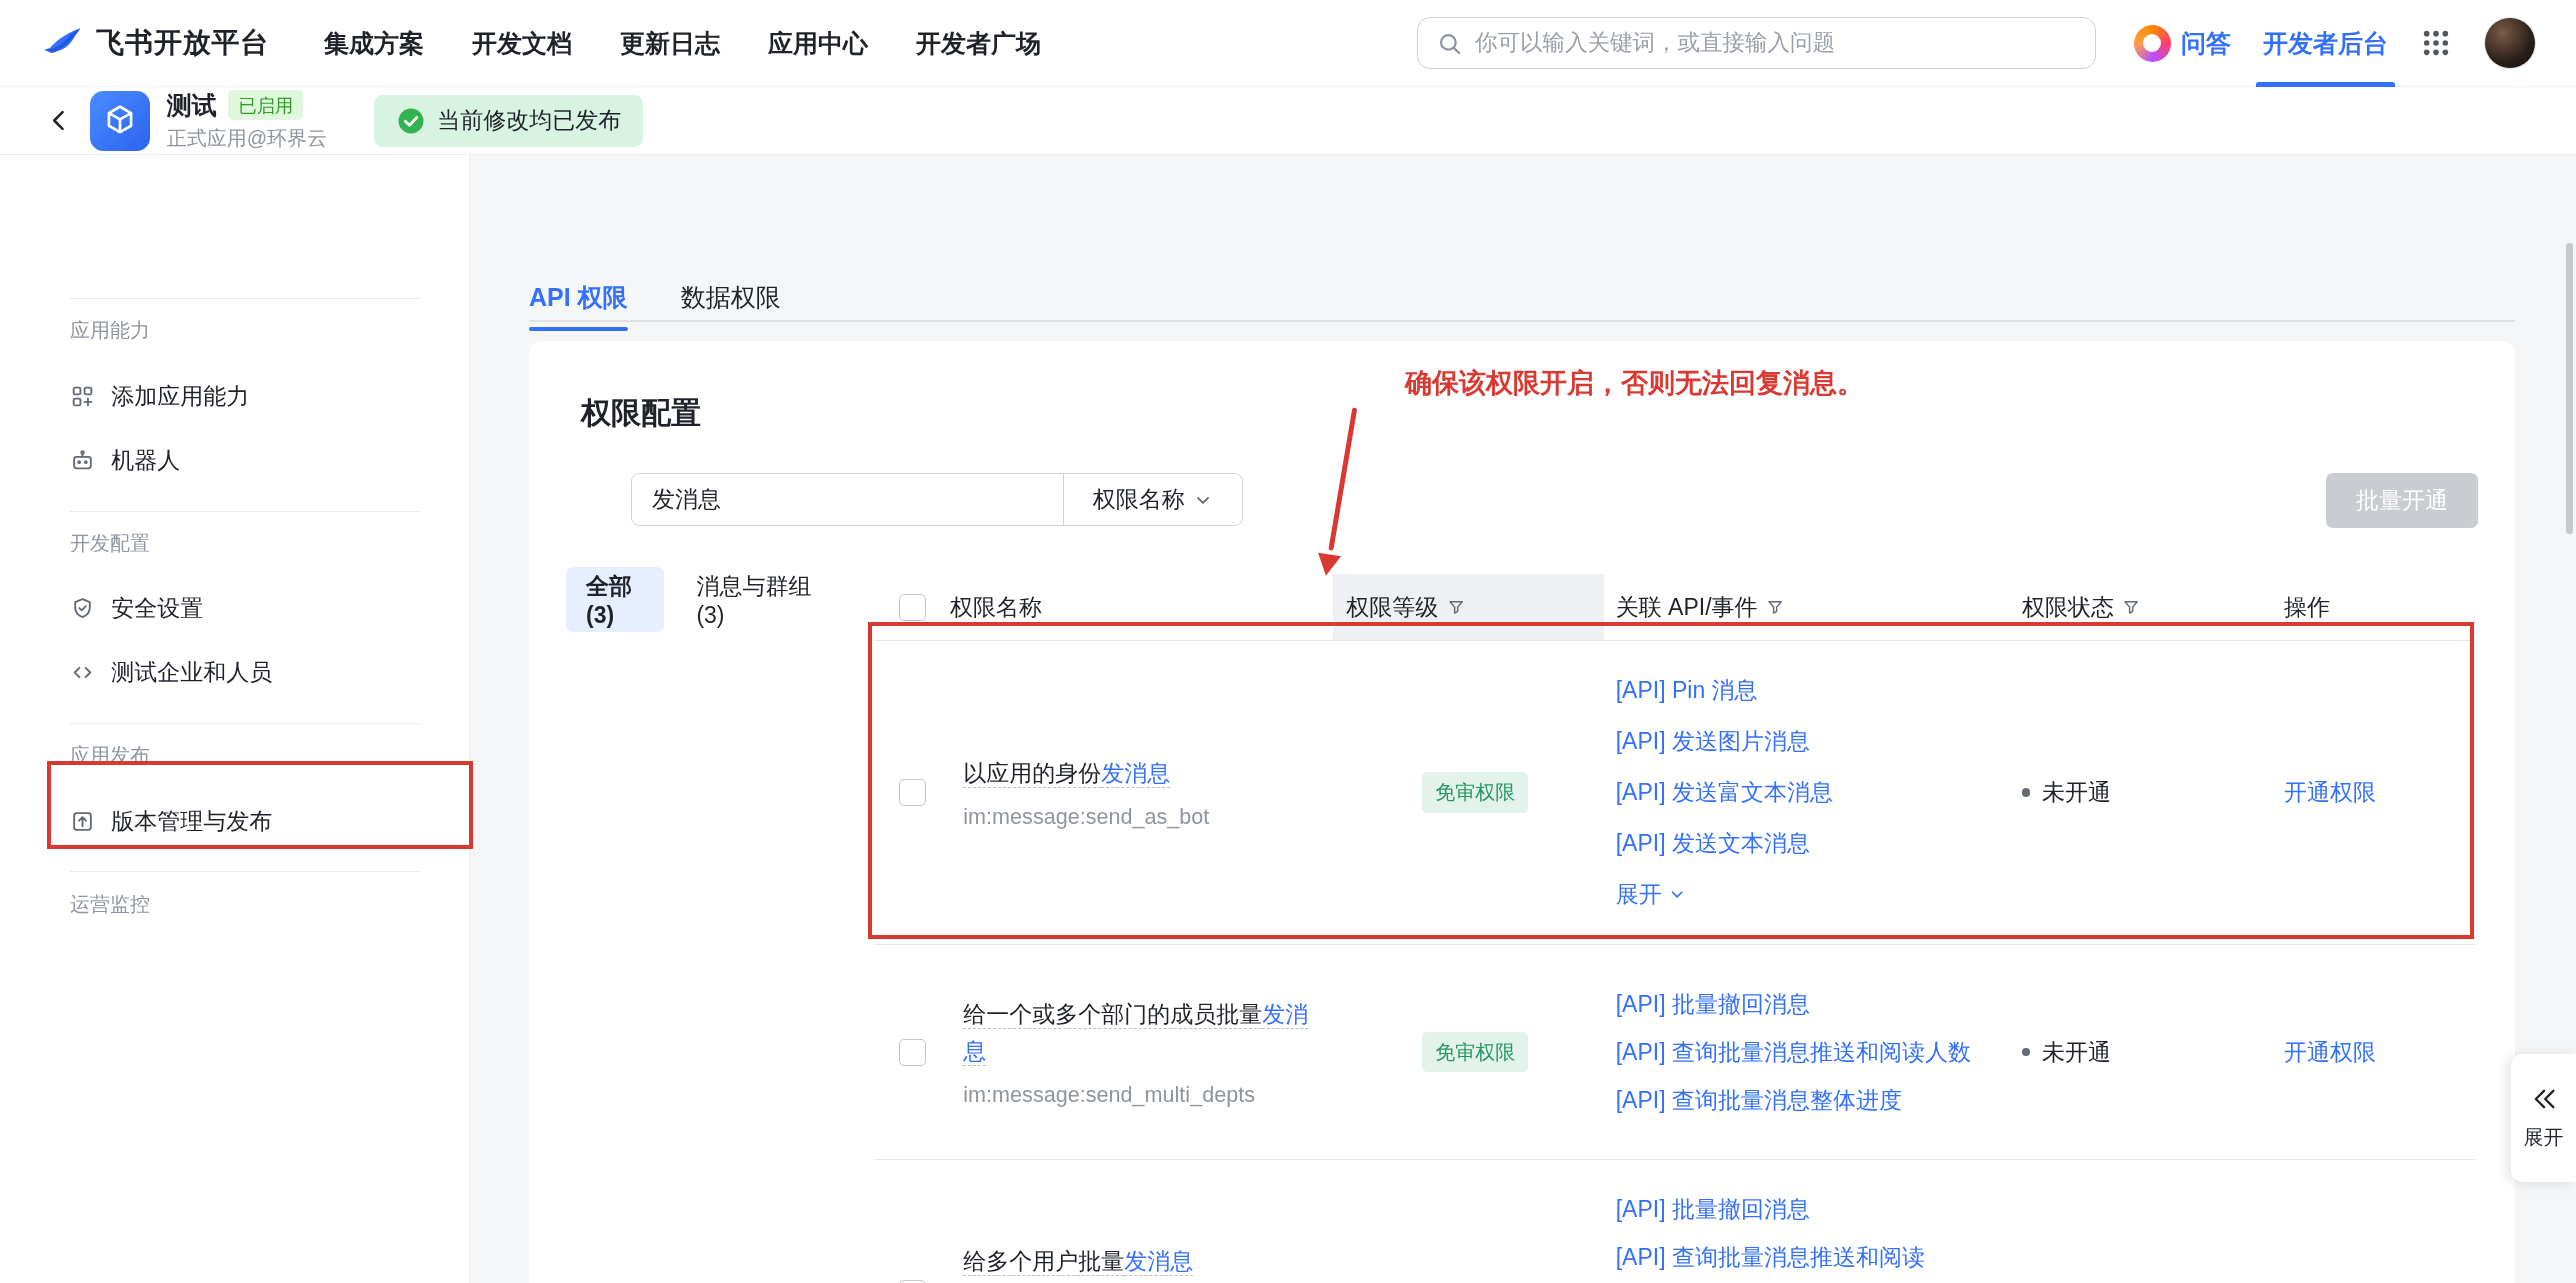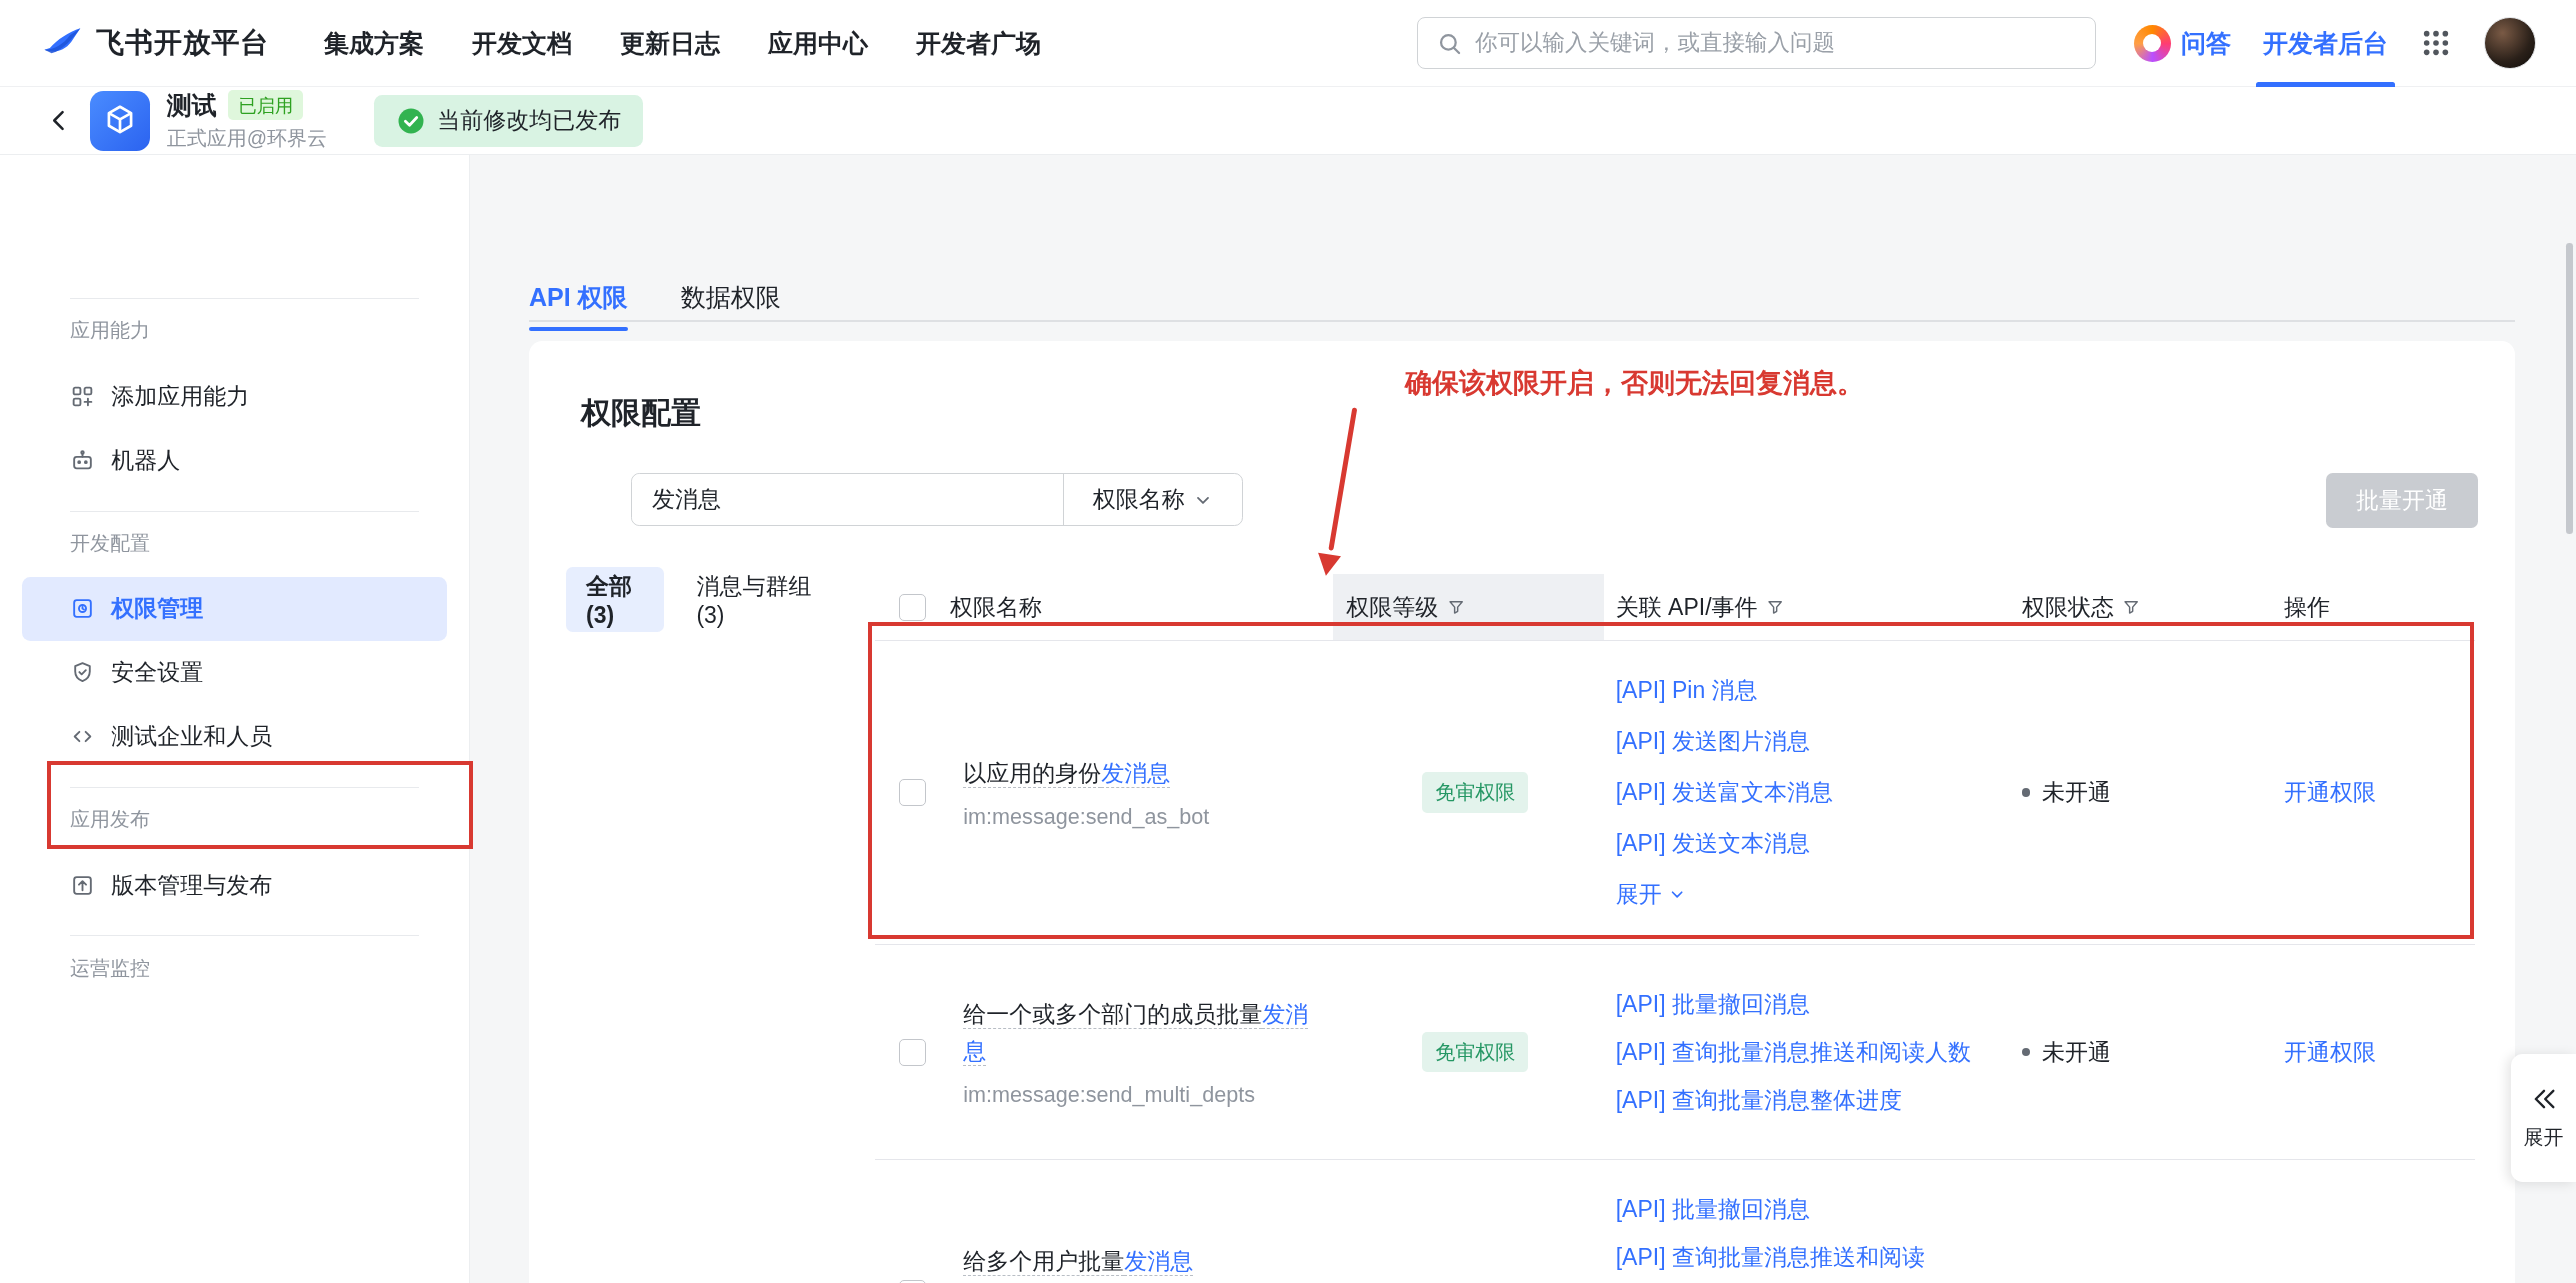--- a/index.html
+++ b/index.html
@@ -6,21 +6,21 @@
   html,body { width:2576px; height:1284px; }
   body { font-family:"Liberation Sans","DejaVu Sans",sans-serif; color:#1f2329; background:#f5f6f7; overflow:hidden; }
   .screen { position:relative; width:2576px; height:1284px; overflow:hidden; background:#f5f6f7; }
 
   
   .topnav { position:absolute; left:0; top:0; width:2576px; height:87px; background:#fff; border-bottom:0.8px solid #eff0f2; display:flex; align-items:center; padding:0 40px; z-index:20; }
   .brand { display:flex; align-items:center; gap:13.3px; }
   .brand-name { font-size:28px; font-weight:bold; letter-spacing:0.8px; }
   .nav-items { display:flex; gap:48px; margin-left:55px; }
   .nav-item { font-size:25px; font-weight:600; color:#1f2329; cursor:pointer; }
-  .nav-search { margin-left:auto; width:679px; height:52px; border:0.8px solid #d0d3d6; border-radius:8px; display:flex; align-items:center; padding:0 18.3px; gap:11.7px; background:#fff; }
+  .nav-search { margin-left:auto; width:679px; height:52px; border:0.8px solid #d0d3d6; border-radius:13px; display:flex; align-items:center; padding:0 18.3px; gap:11.7px; background:#fff; }
   .nav-search input { border:none; outline:none; flex:1; font-size:22.5px; color:#1f2329; font-family:inherit; }
   .nav-search input::placeholder { color:#9aa0a8; }
   .nav-right { display:flex; align-items:center; margin-left:38px; gap:32px; height:87px; }
   .qa { display:flex; align-items:center; gap:10px; cursor:pointer; }
   .qa-ring { width:37px; height:37px; border-radius:50%; background:conic-gradient(#ff8800,#ff3d71,#b950ff,#ff9f45,#ff8800); position:relative; }
   .qa-ring::before { content:''; position:absolute; left:9.2px; top:9.2px; width:18.3px; height:18.3px; border-radius:50%; background:#fff; }
   .qa-label { font-size:25px; font-weight:bold; color:#3370ff; }
   .console-link { position:relative; height:87px; display:flex; align-items:center; font-size:25px; font-weight:bold; color:#3370ff; cursor:pointer; }
   .console-link::after { content:''; position:absolute; left:-6.7px; right:-6.7px; bottom:0; height:5px; background:#3370ff; border-radius:2.5px 2.5px 0 0; }
   .avatar { width:52px; height:52px; border-radius:50%; background:radial-gradient(circle at 35% 30%, #7a5a45, #2a2019 60%, #0e0b09); border:0.8px solid #e0e2e5; }
@@ -225,30 +225,20 @@
           </svg>
         </span>
         <span>机器人</span>
       </div>
     </div>
 
     <div class="side-divider"></div>
 
     <div class="side-section">
       <div class="side-section-title">开发配置</div>
-      <div class="side-item active">
-        <span class="sicon">
-          <svg width="25" height="25" viewBox="0 0 24 24" fill="none" stroke="currentColor" stroke-width="1.8" stroke-linecap="round">
-            <rect x="4" y="4" width="16" height="16" rx="2.4"></rect>
-              <circle cx="12" cy="12" r="3.4"></circle>
-              <path d="M12 10.4 V12 L13.4 13"></path>
-          </svg>
-        </span>
-        <span>权限管理</span>
-      </div>
       <div class="side-item">
         <span class="sicon">
           <svg width="25" height="25" viewBox="0 0 24 24" fill="none" stroke="currentColor" stroke-width="1.8" stroke-linecap="round" stroke-linejoin="round">
             <path d="M12 3 L19 5.8 V11 C19 15.6 16 18.7 12 20.2 C8 18.7 5 15.6 5 11 V5.8 Z"></path>
               <path d="M9 11.6 L11.2 13.8 L15.2 9.8"></path>
           </svg>
         </span>
         <span>安全设置</span>
       </div>
       <div class="side-item">

